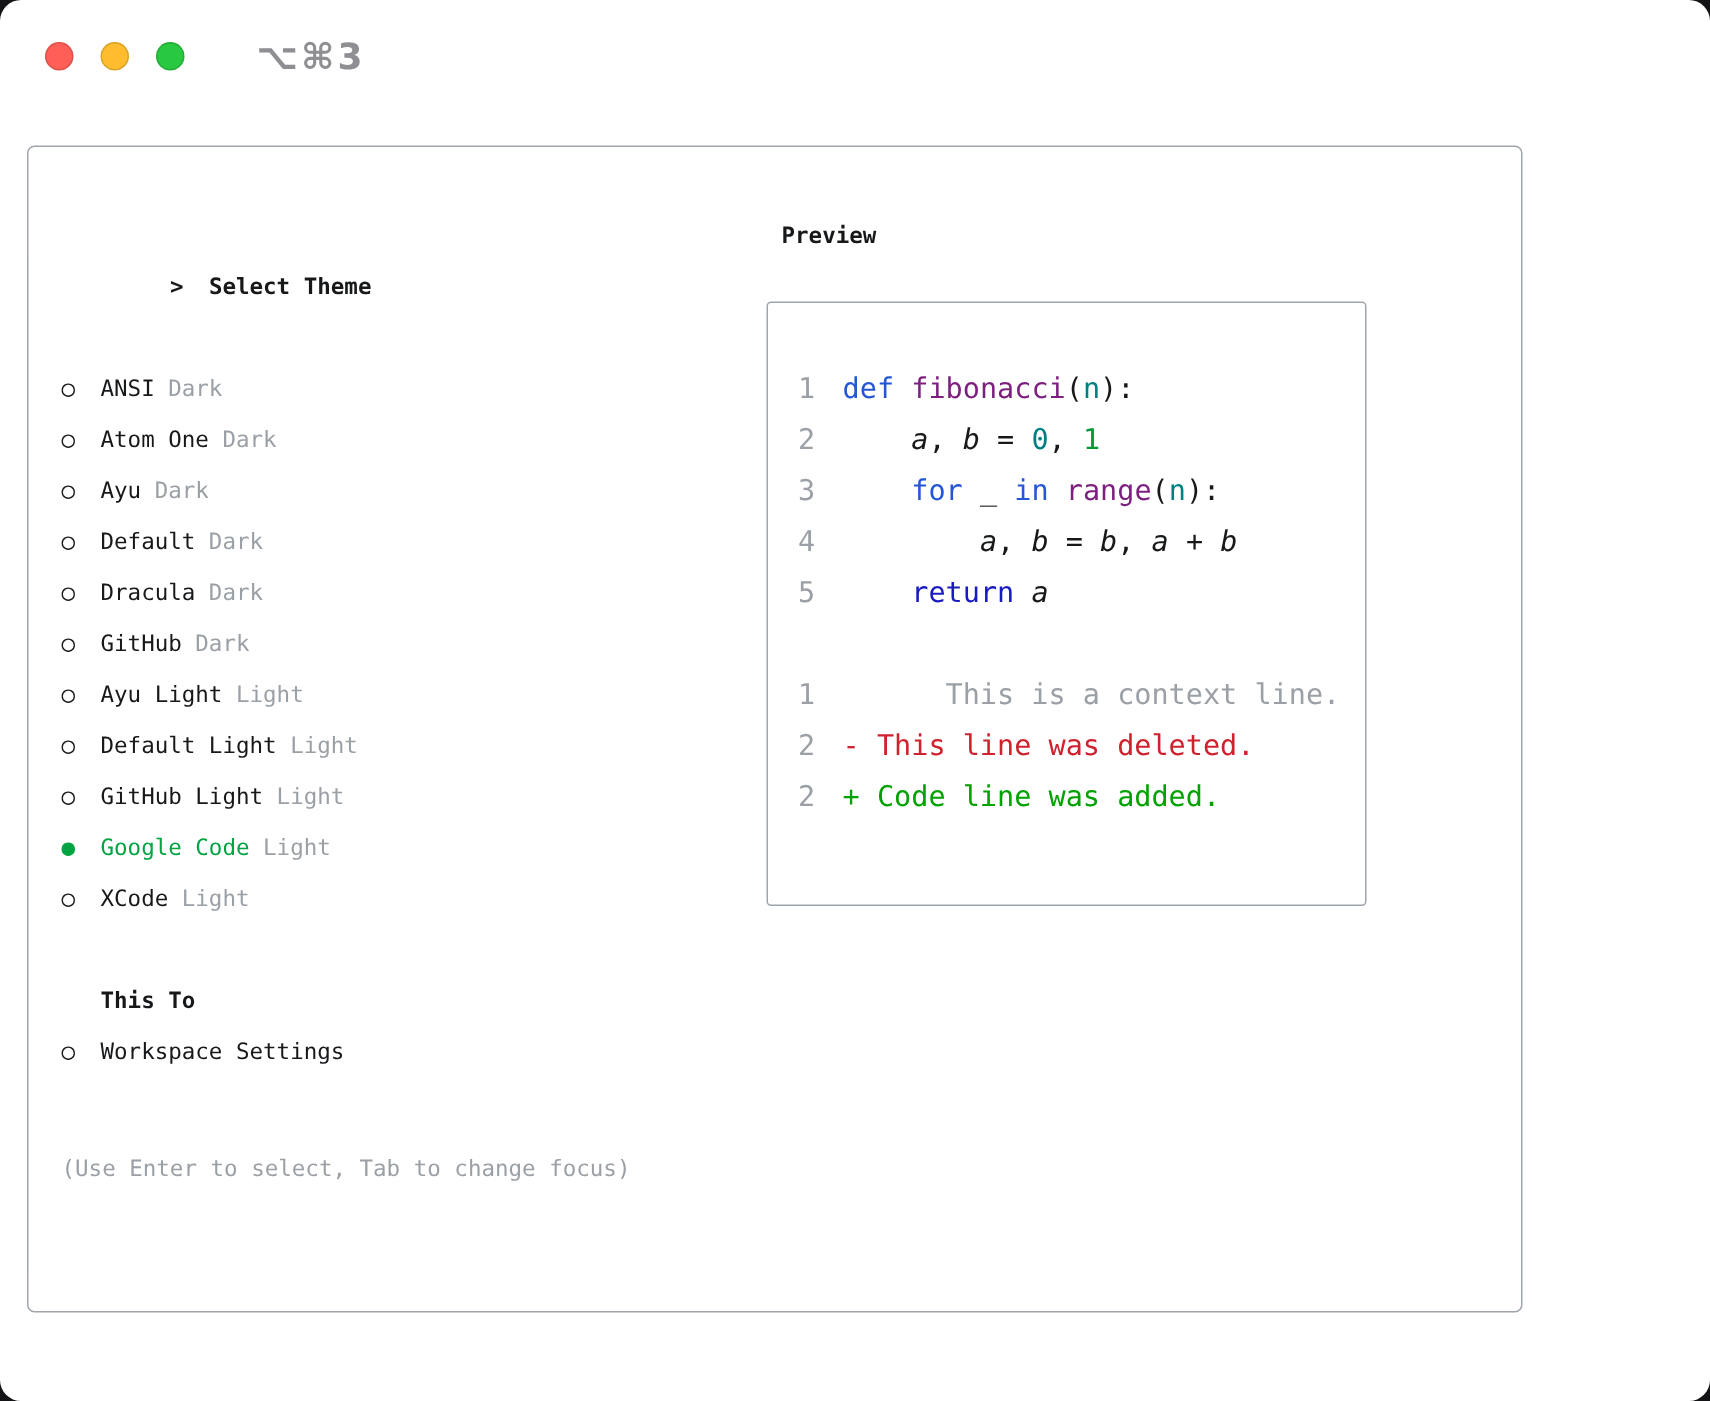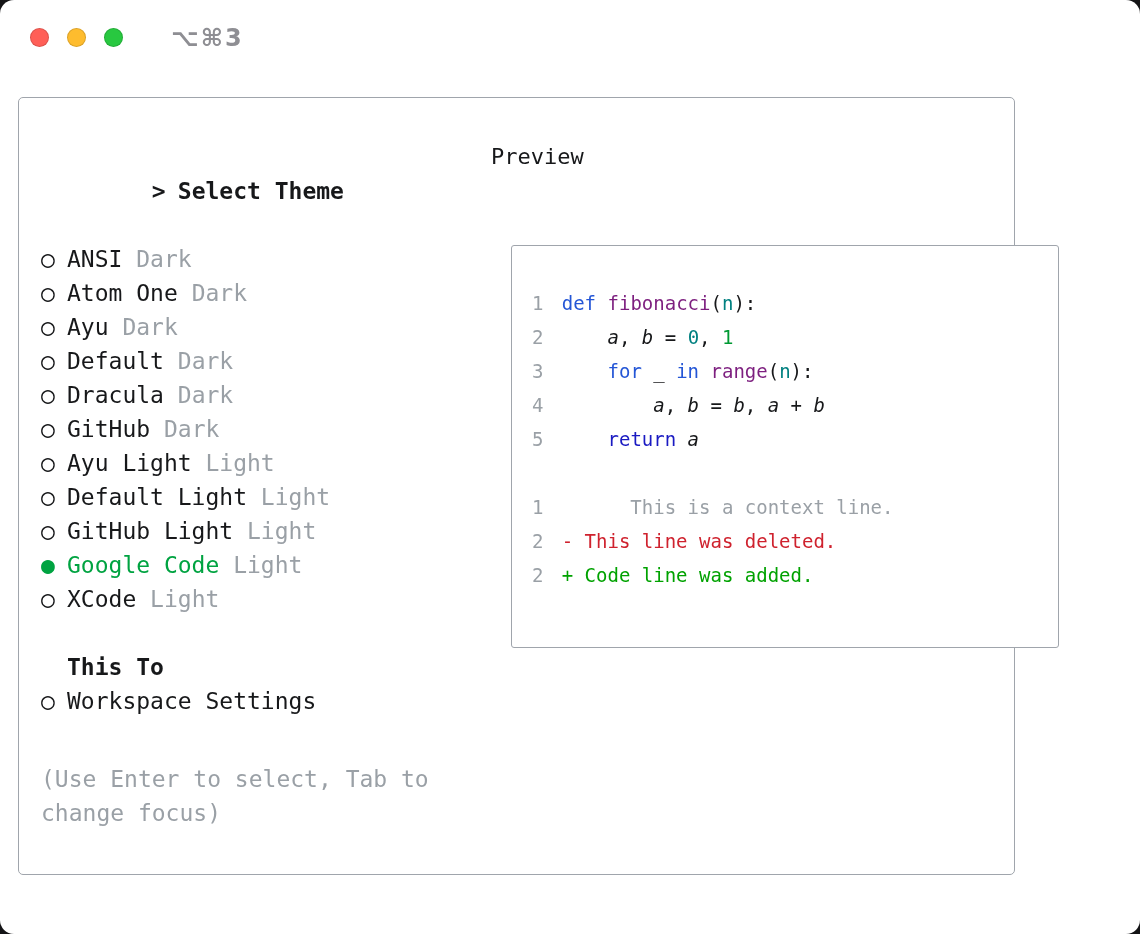--- a/index.html
+++ b/index.html
@@ -11,34 +11,34 @@
   .tl{width:19px;height:19px;border-radius:50%;display:inline-block;margin-right:18px;box-shadow:inset 0 0 0 1px rgba(0,0,0,.14);}
   .tl-red{background:var(--tl_red);}
   .tl-yellow{background:var(--tl_yellow);}
   .tl-green{background:var(--tl_green);}
   .shortcut{margin-left:30px;color:var(--shortcut);font-size:24px;font-weight:bold;letter-spacing:2px;font-family:"DejaVu Sans","Liberation Sans",sans-serif;}
 
   
   .panel{position:absolute;left:18px;top:97px;width:995px;height:776px;background:#fff;border:1.5px solid var(--border);border-radius:5px;}
 
   
-  .left{position:absolute;left:22px;top:42px;width:450px;font-size:23px;line-height:34px;color:var(--text);}
+  .left{position:absolute;left:22px;top:42px;width:450px;font-size:15px;line-height:34px;color:var(--text);}
   .selector-header{font-weight:bold;white-space:pre;}
   .prompt{display:inline-block;width:26px;}
   .item{white-space:pre;}
   .bullet{display:inline-block;width:26px;color:var(--text);}
   .tname{color:var(--text);}
   .variant{color:var(--muted);margin-left:0.602em;}
   .item.selected .bullet,.item.selected .tname{color:var(--green);}
   .apply-header{margin-top:34px;padding-left:26px;font-weight:bold;}
   .hint{margin-top:44px;width:440px;color:var(--muted);}
 
   
-  .preview-title{position:absolute;left:472px;top:42px;font-size:22px;line-height:34px;font-weight:normal;color:var(--text);}
-  .preview-box{position:absolute;left:492px;top:103px;width:548px;height:403px;border:1.5px solid var(--border);border-radius:3px;background:#fff;box-sizing:border-box;padding:40px 0 0 20px;margin-top:44px;}
+  .preview-title{position:absolute;left:502px;top:42px;font-size:15px;line-height:34px;font-weight:bold;color:var(--text);}
+  .preview-box{position:absolute;left:492px;top:103px;width:400px;height:403px;border:1.5px solid var(--border);border-radius:3px;background:#fff;box-sizing:border-box;padding:40px 0 0 20px;}
   .code-line{font-size:19px;line-height:34px;white-space:pre;color:var(--text);}
   .lnum{color:var(--muted);display:inline-block;width:1ch;text-align:right;margin-right:1.6ch;}
   .gap{height:34px;}
   .tk-p{color:var(--text);}
   .tk-kw{color:var(--kw);}
   .tk-ret{color:var(--ret);}
   .tk-fn{color:var(--fn);}
   .tk-param{color:var(--teal);}
   .tk-num{color:var(--teal);}
   .tk-num2{color:var(--num2);}

